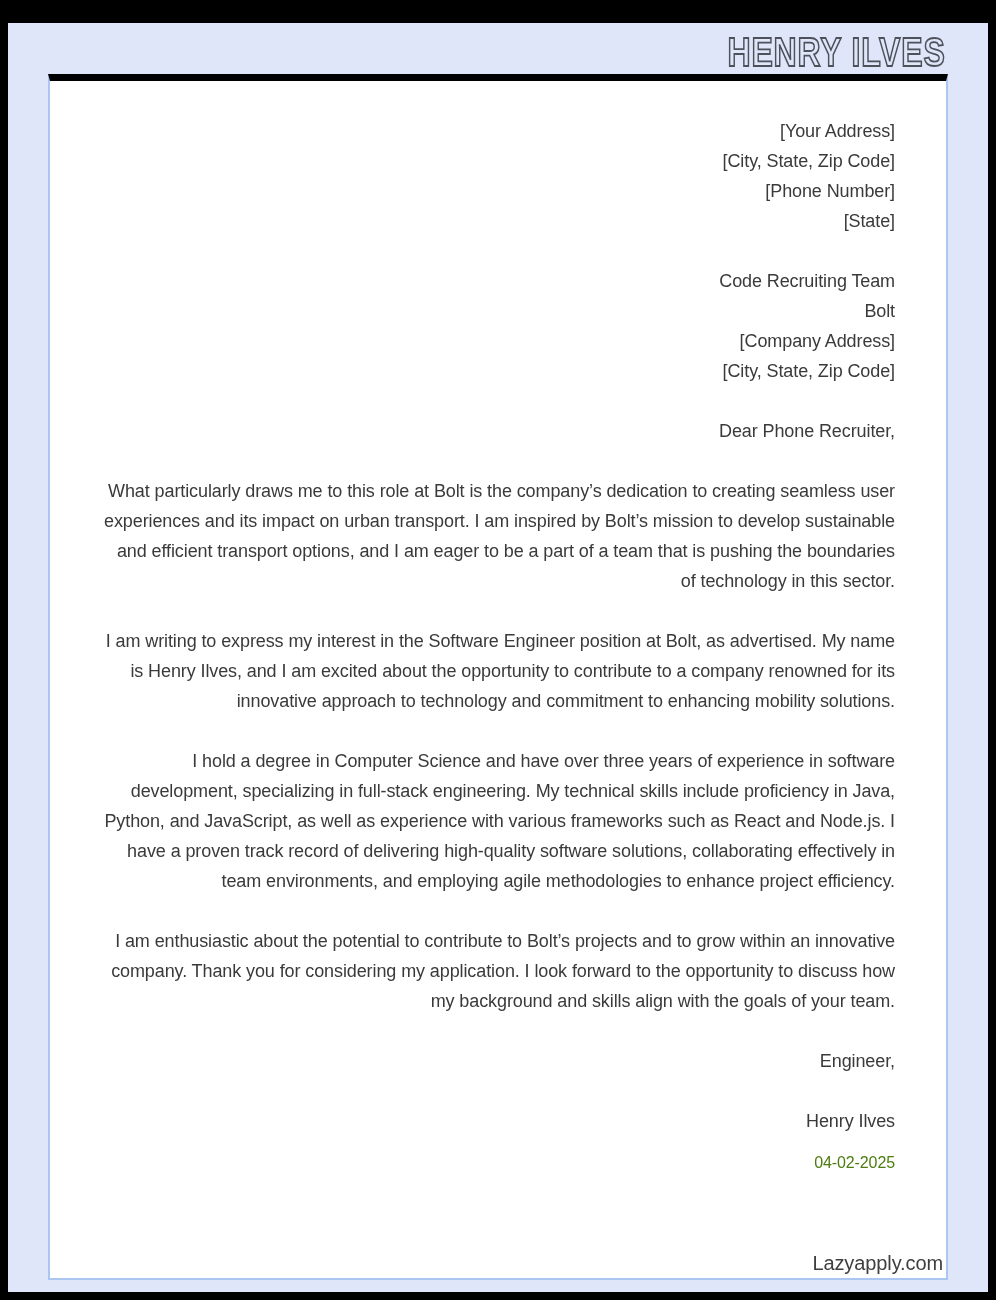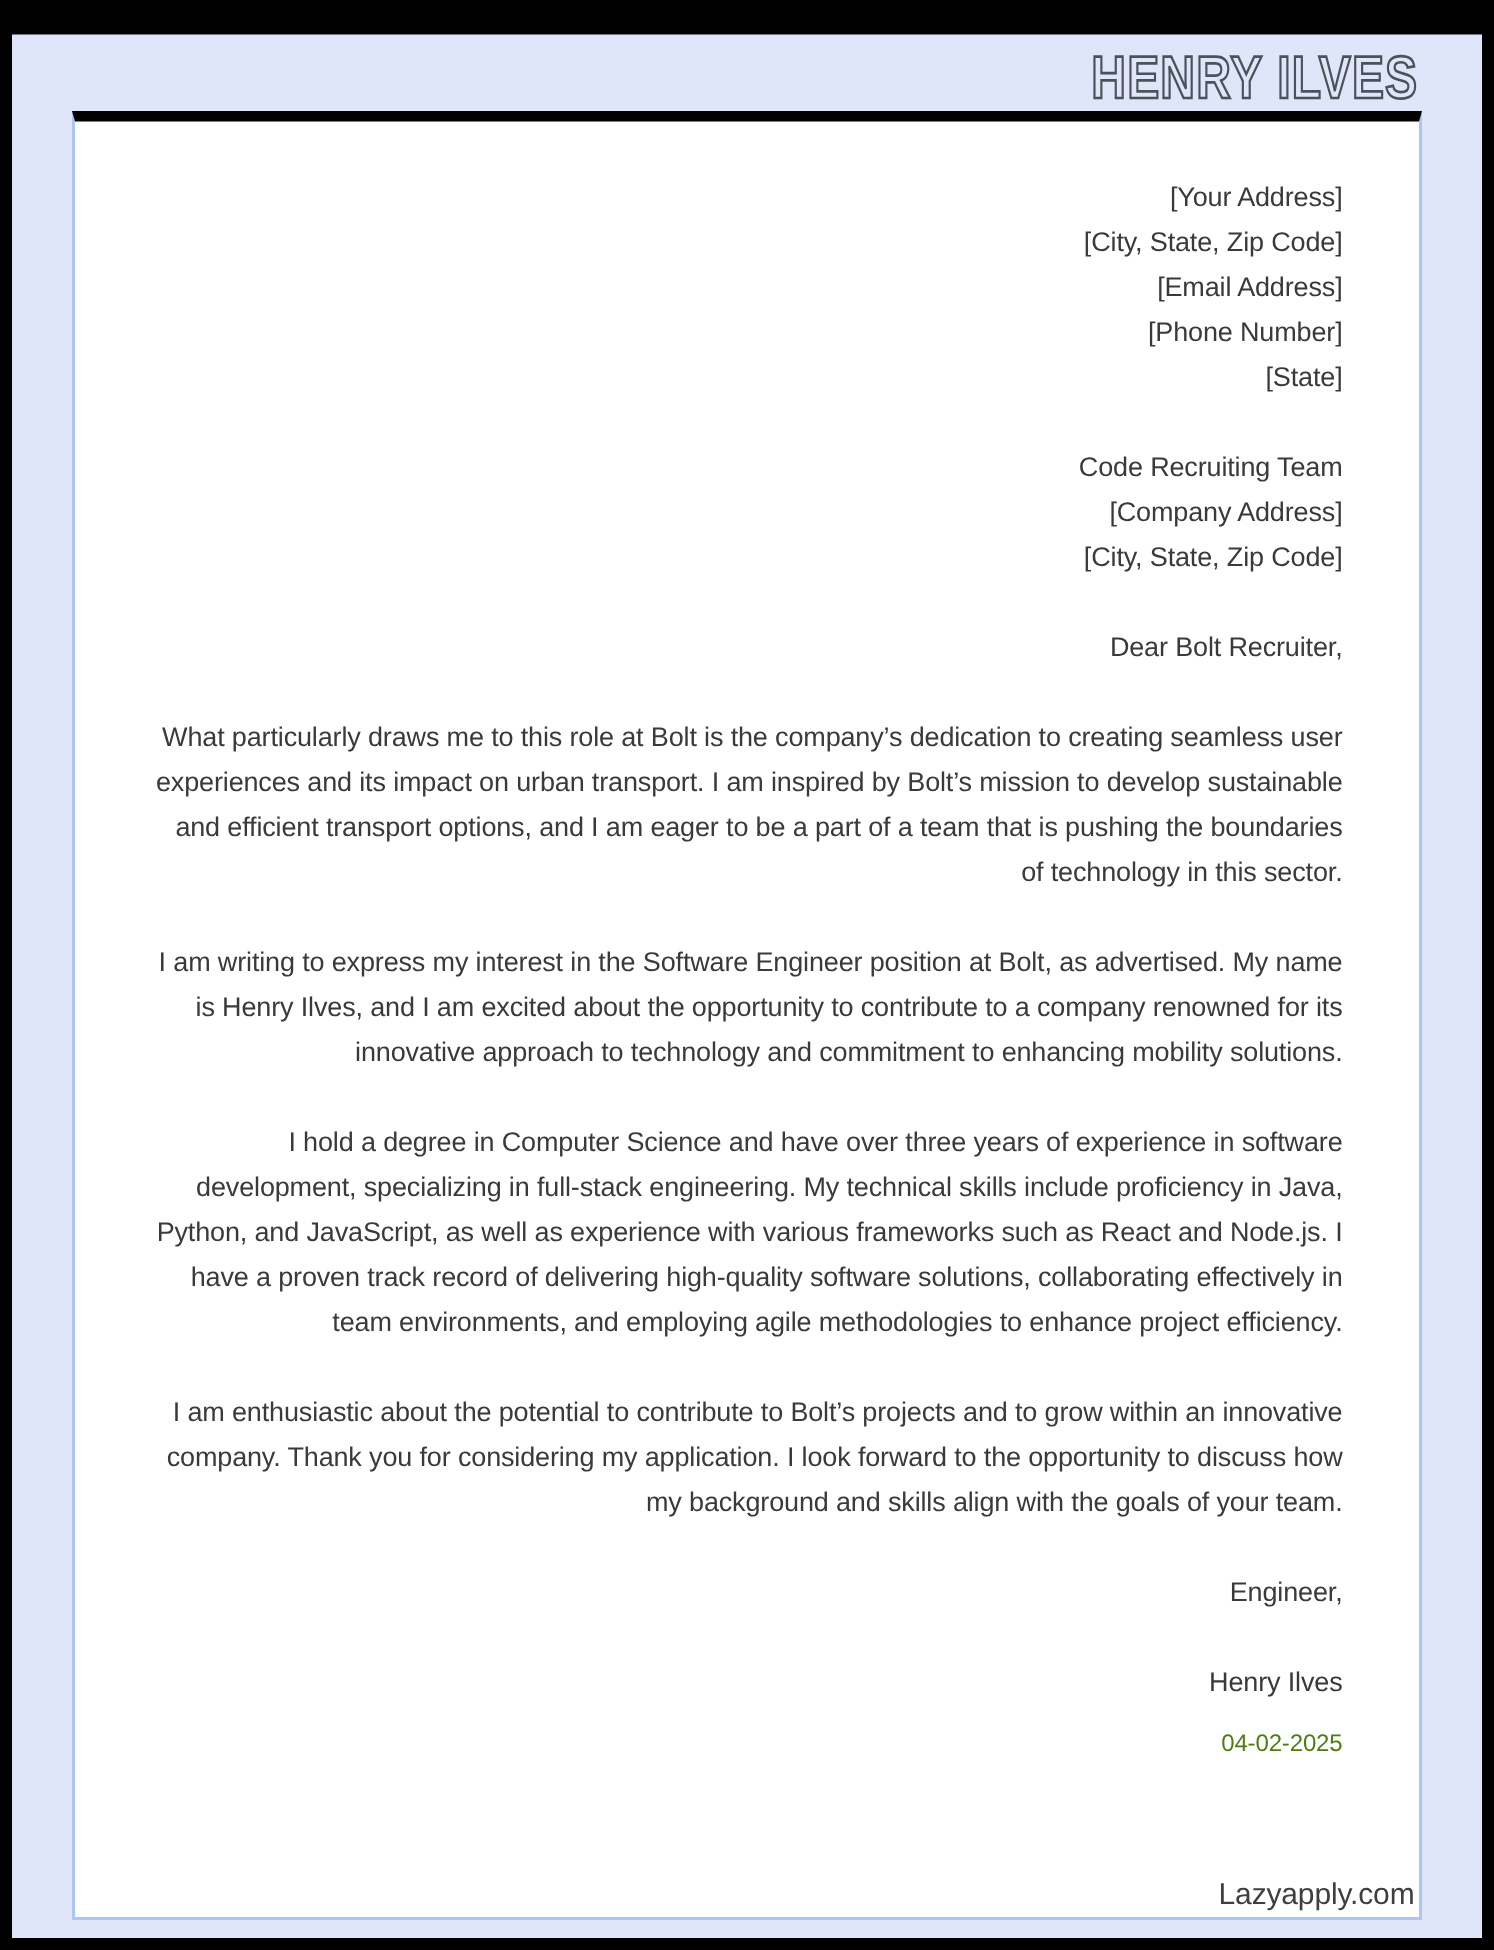--- a/index.html
+++ b/index.html
@@ -87,32 +87,32 @@
 
       <div class="letterhead">
         <div class="letterhead-name">HENRY ILVES</div>
       </div>
 
       <div class="page">
 
         <div class="block">
           <div>[Your Address]</div>
           <div>[City, State, Zip Code]</div>
-          <div>[Email Address]</div>
           <div>[Phone Number]</div>
           <div>[State]</div>
         </div>
 
         <div class="block">
           <div>Code Recruiting Team</div>
+          <div>Bolt</div>
           <div>[Company Address]</div>
           <div>[City, State, Zip Code]</div>
         </div>
 
-        <div class="block">Dear Bolt Recruiter,</div>
+        <div class="block">Dear Phone Recruiter,</div>
 
         <div class="para">What particularly draws me to this role at Bolt is the company’s dedication to creating seamless user experiences and its impact on urban transport. I am inspired by Bolt’s mission to develop sustainable and efficient transport options, and I am eager to be a part of a team that is pushing the boundaries of technology in this sector.</div>
         <div class="para">I am writing to express my interest in the Software Engineer position at Bolt, as advertised. My name is Henry Ilves, and I am excited about the opportunity to contribute to a company renowned for its innovative approach to technology and commitment to enhancing mobility solutions.</div>
         <div class="para">I hold a degree in Computer Science and have over three years of experience in software development, specializing in full-stack engineering. My technical skills include proficiency in Java, Python, and JavaScript, as well as experience with various frameworks such as React and Node.js. I have a proven track record of delivering high-quality software solutions, collaborating effectively in team environments, and employing agile methodologies to enhance project efficiency.</div>
         <div class="para">I am enthusiastic about the potential to contribute to Bolt’s projects and to grow within an innovative company. Thank you for considering my application. I look forward to the opportunity to discuss how my background and skills align with the goals of your team.</div>
 
         <div class="block">Engineer,</div>
 
         <div class="sig-name">Henry Ilves</div>
 

